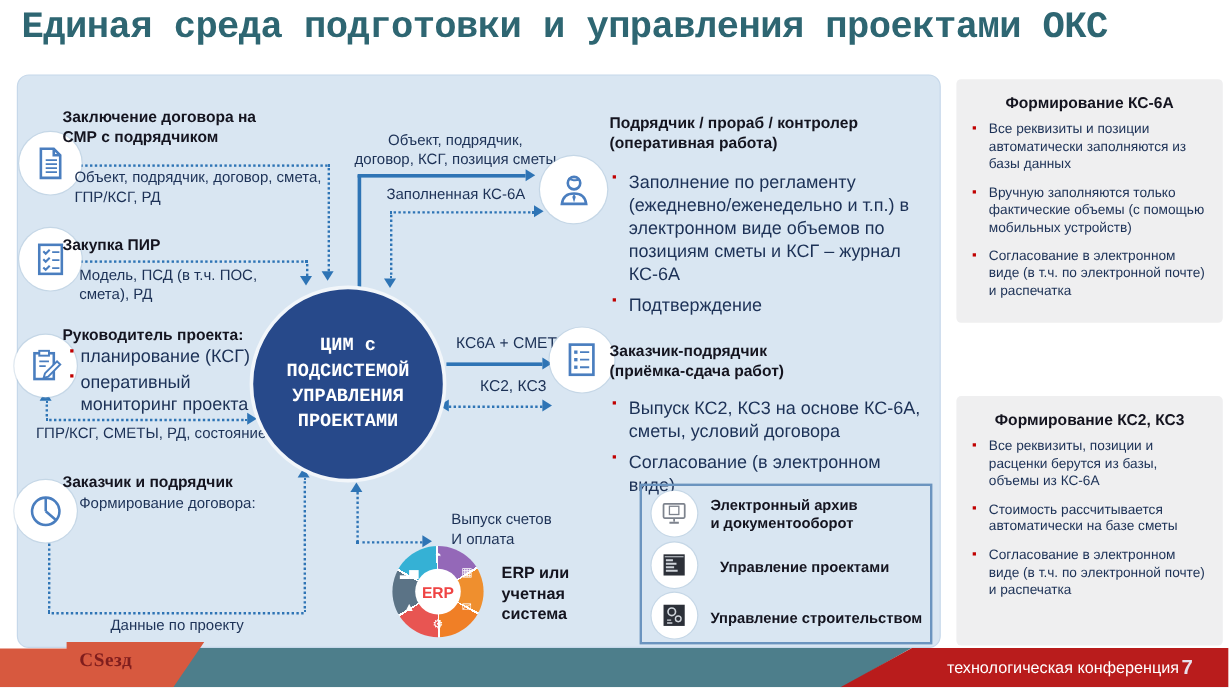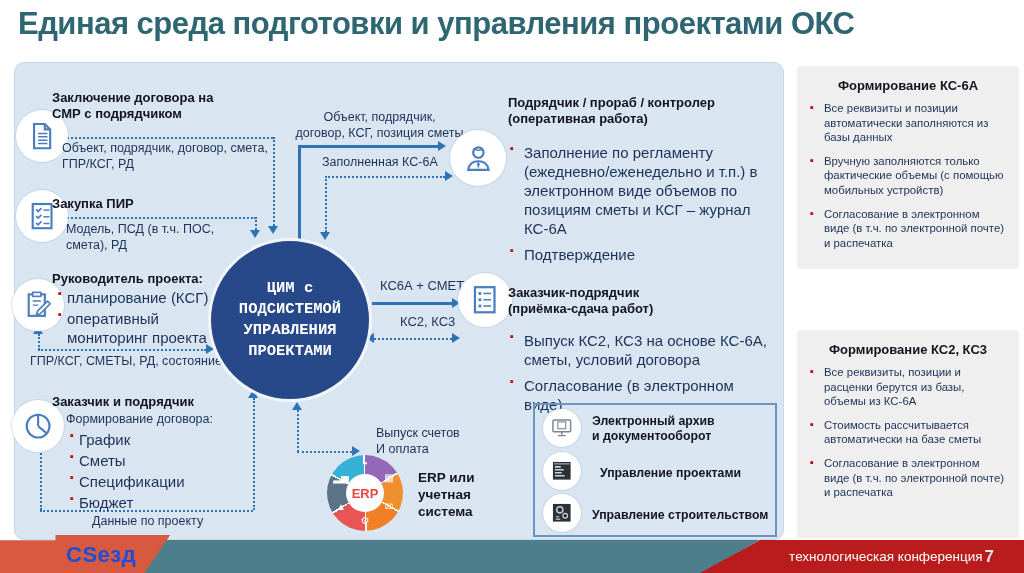--- a/index.html
+++ b/index.html
@@ -4,21 +4,21 @@
 <style>
   * { margin:0; padding:0; box-sizing:border-box; }
   html,body { background:#fff; }
   #page {
     position:relative; width:1024px; height:573px; overflow:hidden;
     font-family:"Liberation Sans", sans-serif; background:#fff;
   }
   .pre { white-space:pre-line; }
   .title {
     position:absolute; left:18px; top:6px; width:1000px;
-    font-size:31px; font-weight:bold; color:#2e6672; letter-spacing:-0.5px;
+    font-size:31px; font-weight:bold; color:#2e6672; letter-spacing:-0.5px;font-family:Liberation Mono, monospace;
   }
   .panel {
     position:absolute; left:14px; top:62px; width:770px; height:478px;
     background:#d9e6f2; border-radius:10px; border:1px solid #c6d8ea;
   }
   .gray-panel {
     position:absolute; width:222px; background:#efeff0; border-radius:4px;
     padding:12px 12px 10px 12px;
   }
   .gray-panel .gp-title { text-align:center; font-weight:bold; font-size:13px; color:#14141f; margin-bottom:8px; }
@@ -77,21 +77,21 @@
   .sys-box { position:absolute; left:533px; top:403px; width:244px; height:134px; border:2px solid #6b94bf; }
   .sys-label { position:absolute; font-weight:bold; font-size:12.3px; color:#14141f; line-height:1.2; }
   
   .f-teal { position:absolute; left:100px; top:540px; width:680px; height:33px; background:#4d7e8b;
     clip-path:polygon(0 0, 97% 0, 88.5% 100%, 0 100%); }
   .f-orange { position:absolute; left:0; top:535px; width:185px; height:38px; background:#d7593f;
     clip-path:polygon(30% 0, 92% 0, 78% 100%, 0 100%, 0 14%, 30% 14%); }
   .f-purple { position:absolute; left:700px; top:540px; width:324px; height:33px; background:#b91c1c;
     display:flex; align-items:center; justify-content:flex-end; padding-right:30px;
     clip-path:polygon(18.5% 0, 100% 0, 100% 100%, 0 100%); }
-  .f-logo { position:absolute; left:66px; top:542px; color:#1d4ed8; font-weight:bold; font-size:22px; letter-spacing:0.5px; }
+  .f-logo { position:absolute; left:66px; top:542px; color:#7f1d1d; font-weight:bold; font-size:16px; letter-spacing:0.5px;font-family:Liberation Serif, serif; }
   .f-conf { color:#fff; font-size:13.5px; }
   .f-page { color:#e8e0ea; font-size:17px; font-weight:bold; margin-left:2px; }
 </style>
 </head>
 <body>
 
 <div id="page">
 
   <div class="title">Единая среда подготовки и управления проектами ОКС</div>
 
@@ -183,26 +183,20 @@
   <div class="t" style="left:30px;top:354px;width:210px">ГПР/КСГ, СМЕТЫ, РД, состояние</div>
 
   <div class="icon-circle" style="left:12px;top:400px;width:52px;height:52px">
     <svg viewBox="0 0 24 24">
         <circle cx="12" cy="12" r="8.5" fill="#fff" stroke="#4a7ebf" stroke-width="1.6"></circle>
         <path d="M12 12V3.5M12 12l6.5 5.5" stroke="#4a7ebf" stroke-width="1.6" fill="none"></path>
       </svg>
   </div>
   <div class="h" style="left:52px;top:394px">Заказчик и подрядчик</div>
   <div class="t" style="left:66px;top:412px">Формирование договора:</div>
-  <ul class="rlist tight" style="position:absolute;left:68px;top:430px;width:160px">
-    <li>График</li>
-    <li>Сметы</li>
-    <li>Спецификации</li>
-    <li>Бюджет</li>
-  </ul>
   <div class="t" style="left:92px;top:514px">Данные по проекту</div>
 
   <div class="big-circle pre">ЦИМ с
 ПОДСИСТЕМОЙ
 УПРАВЛЕНИЯ
 ПРОЕКТАМИ</div>
 
   <div class="t pre" style="left:287px;top:110px;width:185px;text-align:center">Объект, подрядчик,
 договор, КСГ, позиция сметы</div>
   <div class="t" style="left:322px;top:155px">Заполненная КС-6А</div>

